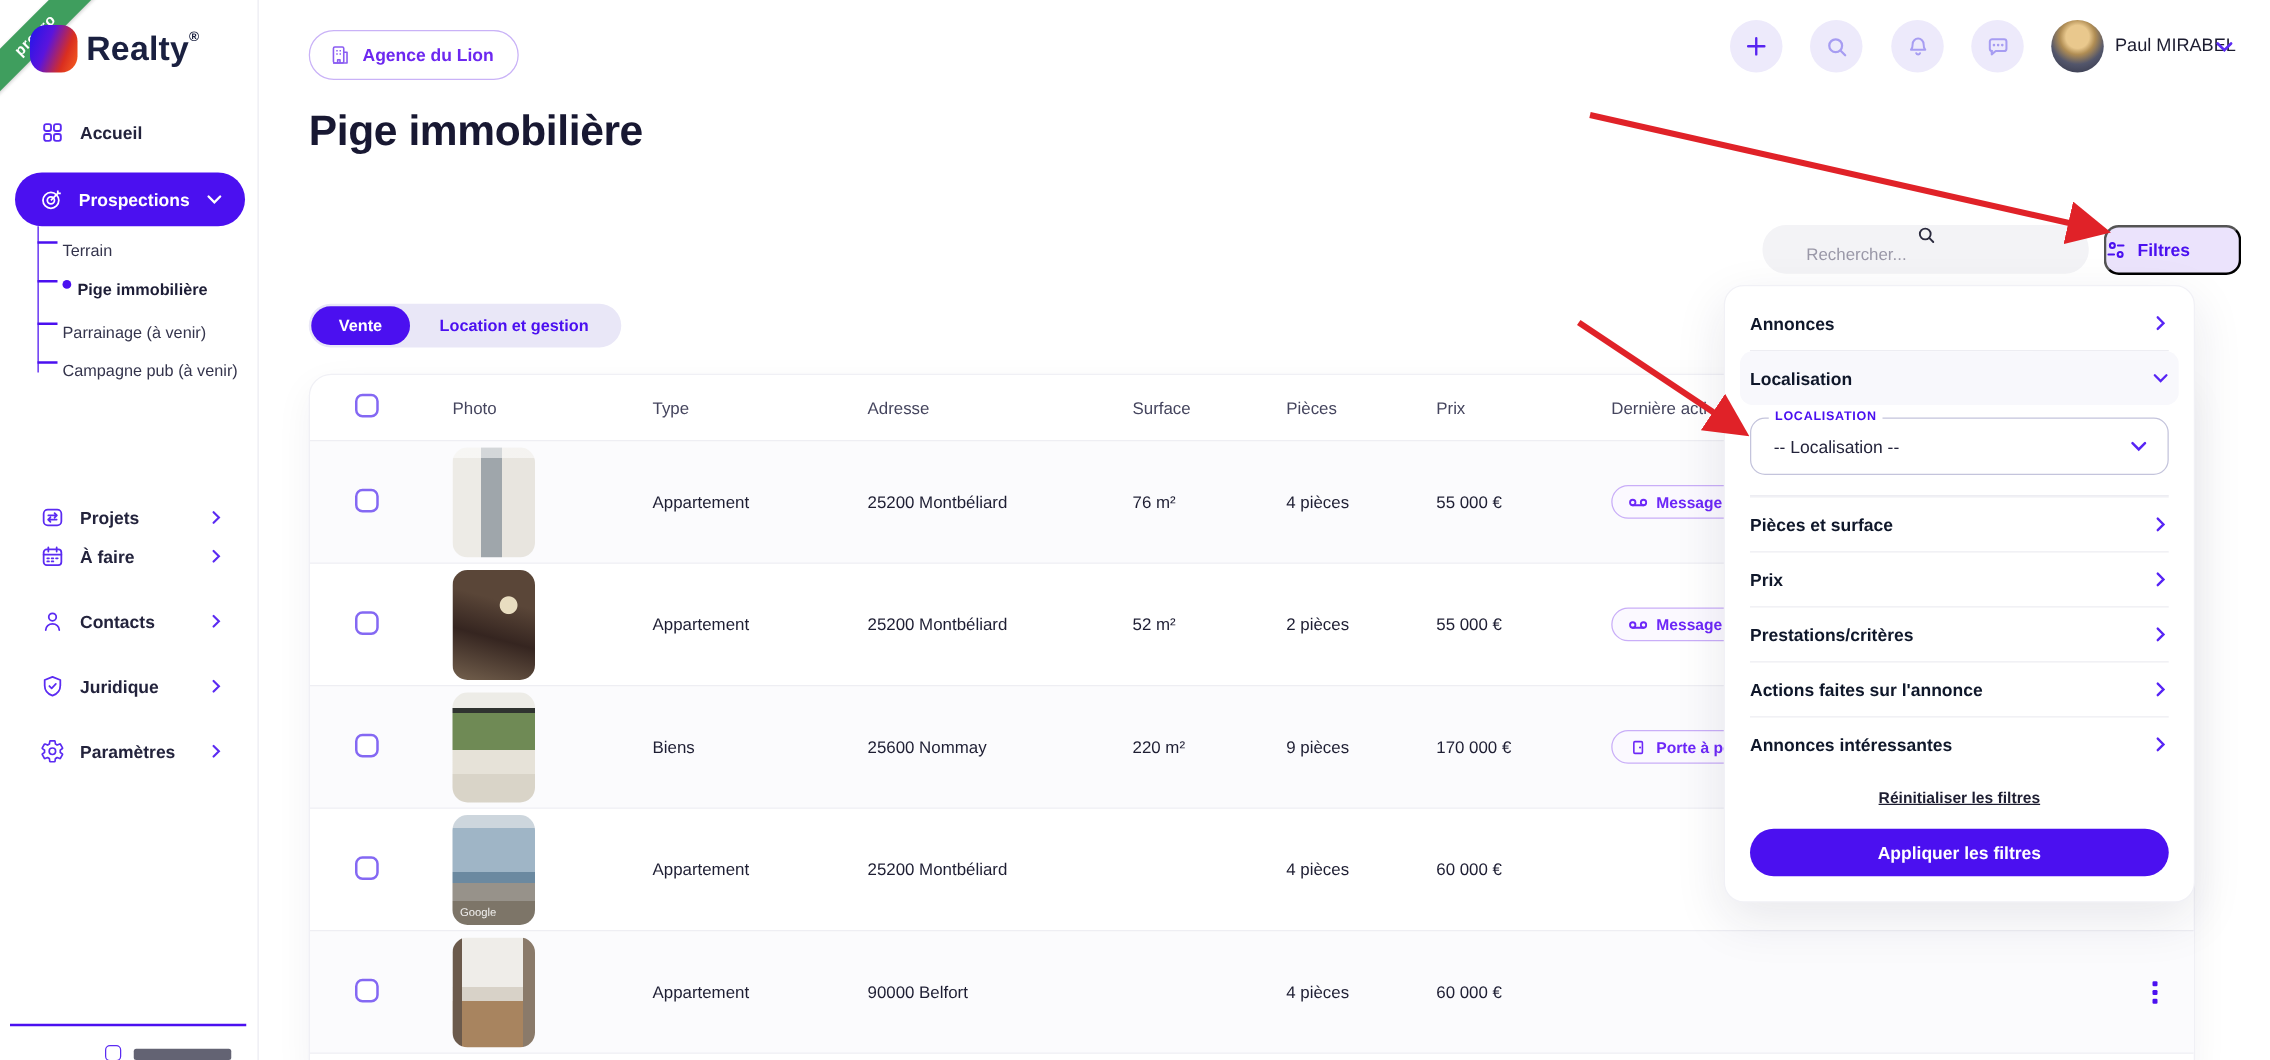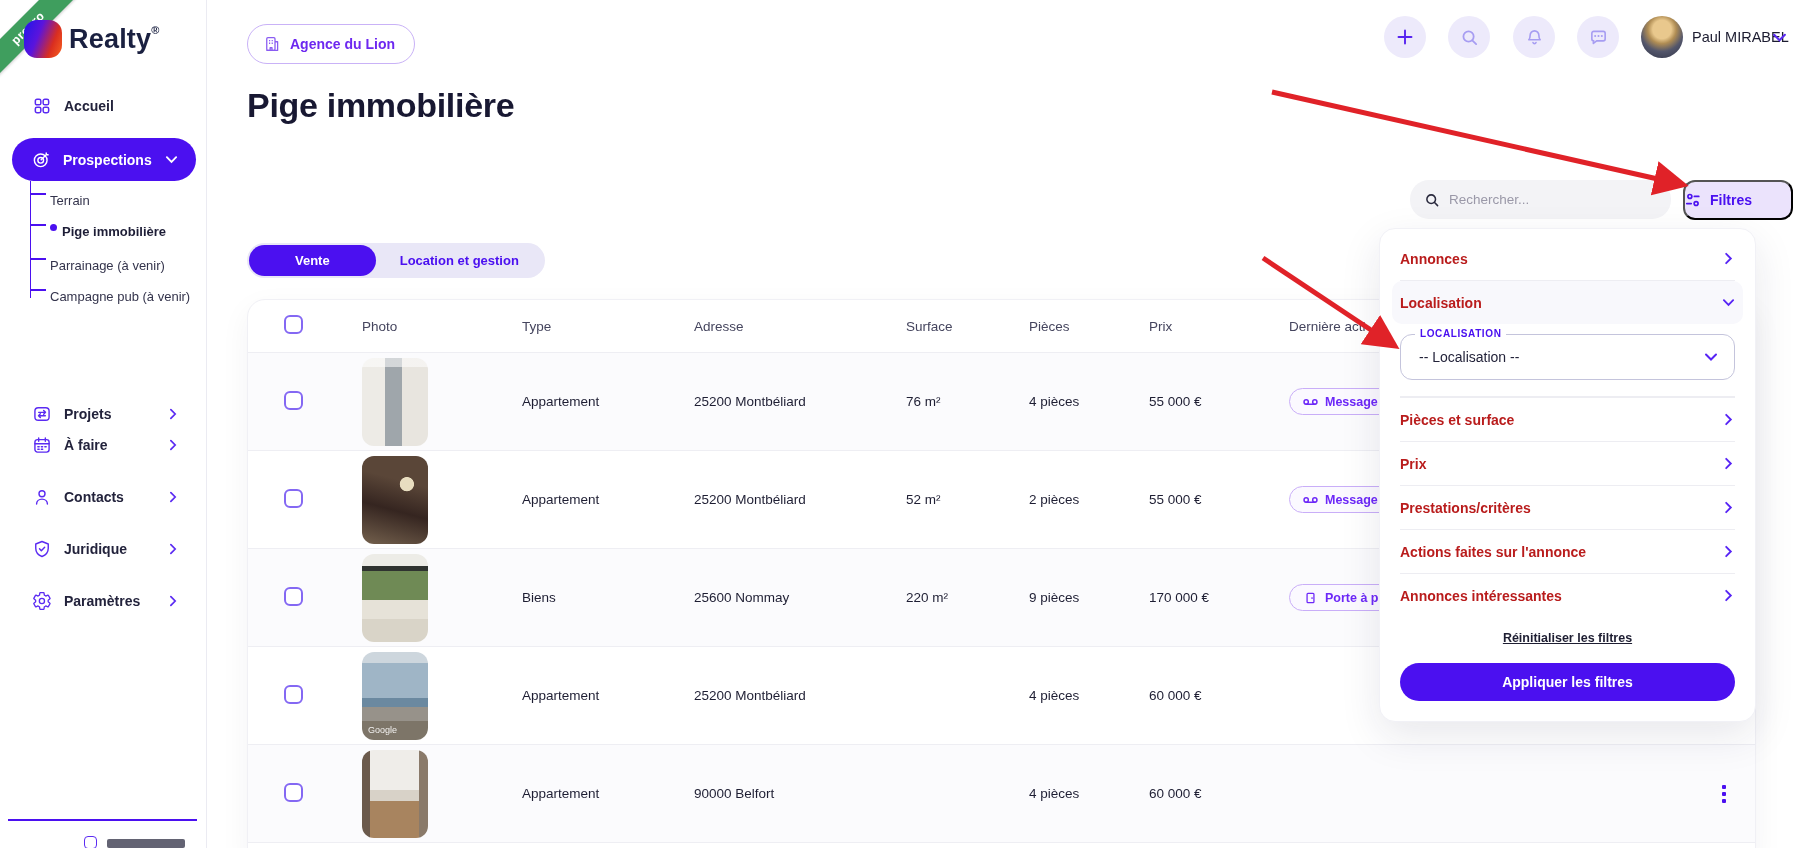--- a/index.html
+++ b/index.html
@@ -57,36 +57,36 @@
   .circle-btn .ic { width:19px; height:19px; color:#a79df2; }
   .circle-btn.plus .ic { color:#5724f0; width:20px; height:20px; }
   .avatar { position:absolute; left:1641px; top:16px; width:42px; height:42px; border-radius:50%;
             overflow:hidden; cursor:pointer; z-index:10;
             background:radial-gradient(circle at 50% 32%, #e9c88d 0 26%, #b08d54 40%, #53566b 62%, #2e3144 100%); }
   .user-name { position:absolute; left:1692px; top:29px; font-size:14.5px; color:#1c1c30; z-index:10; cursor:pointer; }
   .user-chev { position:absolute; left:1772px; top:30px; width:15px; height:15px; color:#5b2bf2; z-index:10; cursor:pointer; }
 
   
   .searchbar { position:absolute; left:1410px; top:180px; width:261px; height:39px; border-radius:19px;
-               background:#f3f3f6; display:flex; align-items:center; padding:0 14px; z-index:10; }
+               background:#f3f3f6; display:flex; align-items:center; padding:0 14px; z-index:10;flex-direction:column; }
   .searchbar .ic { width:16px; height:16px; color:#2a2a3e; flex:0 0 16px; }
   .searchbar input { border:none; outline:none; background:transparent; margin-left:9px; width:200px;
                      font-size:13.5px; color:#2a2a3e; }
   .searchbar input::placeholder { color:#9a98a8; }
   .filters-btn { position:absolute; left:1683px; top:180px; width:110px; height:40px; border-radius:12px;
                  background:#ebe3fc; display:flex; align-items:center; justify-content:flex-start; gap:9px;
                  color:#4a10f0; font-size:14px; font-weight:700; cursor:pointer; z-index:10; }
   .filters-btn .ic { width:16px; height:16px; color:#4a10f0; }
 
   
   .tabs { position:absolute; left:247px; top:243px; height:35px; background:#e9e7f7; border-radius:18px;
           display:inline-flex; align-items:center; padding:2px; z-index:10; }
   .tab { height:31px; border-radius:16px; display:flex; align-items:center; padding:0 24px;
          font-size:13px; font-weight:700; color:#4b10f0; cursor:pointer; white-space:nowrap; }
-  .tab.active { background:#4b10f0; color:#fff; padding:0 46px; }
+  .tab.active { background:#4b10f0; color:#fff; padding:0 22px; }
 
   
   .table-card { position:absolute; left:247px; top:299px; width:1509px; height:560px; background:#fff;
                 border:1px solid #f0f0f5; border-radius:18px 18px 0 0;
                 box-shadow:0 10px 30px rgba(25,25,60,.05); z-index:5; overflow:hidden; }
   .trow { display:grid; grid-template-columns:90px 160px 172px 212px 123px 120px 140px 1fr;
           align-items:center; padding-left:24px; position:relative; }
   .thead { height:52px; font-size:13.5px; color:#45455e; }
   .thead > div { font-weight:500; }
   .tbody-row { height:98px; font-size:13.5px; color:#1e1e33; border-top:1px solid #eeeef3; }
@@ -111,21 +111,21 @@
   .kebab { position:absolute; right:22px; top:50%; transform:translateY(-50%); width:18px; height:22px;
            display:flex; flex-direction:column; align-items:center; justify-content:space-between;
            padding:2px 0; cursor:pointer; }
   .kebab i { width:4px; height:4px; border-radius:1px; background:#4b10f0; }
 
   
   .filter-panel { position:absolute; left:1379px; top:228px; width:377px; background:#fff;
                   border:1px solid #f1f1f6; border-radius:16px; padding:8px 20px 20px;
                   box-shadow:0 14px 40px rgba(30,30,70,.10); z-index:30; }
   .fsection { height:43px; display:flex; align-items:center; justify-content:space-between;
-              font-size:14px; font-weight:600; color:#b91c1c; cursor:pointer; }
+              font-size:14px; font-weight:600; color:#0f172a; cursor:pointer; }
   .fsection .chev { width:13px; height:13px; color:#5724f5; }
   .fdivider { border-top:1px solid #ededf2; }
   .fsection.expanded { background:#f8f8fc; border-radius:10px; margin:0 -8px; padding:0 8px; }
   .fselect { position:relative; height:46px; border:1.3px solid #c4c4dc; border-radius:12px;
              margin:10px 0 16px; display:flex; align-items:center; padding:0 18px; cursor:pointer;
              background:#fff; }
   .fselect-label { position:absolute; top:-7px; left:14px; background:#fff; padding:0 5px;
                    font-size:10px; font-weight:700; letter-spacing:.6px; color:#4a10f0; }
   .fselect-value { font-size:14px; color:#23233a; }
   .fselect .chev { position:absolute; right:16px; width:14px; height:14px; color:#5724f5; }

